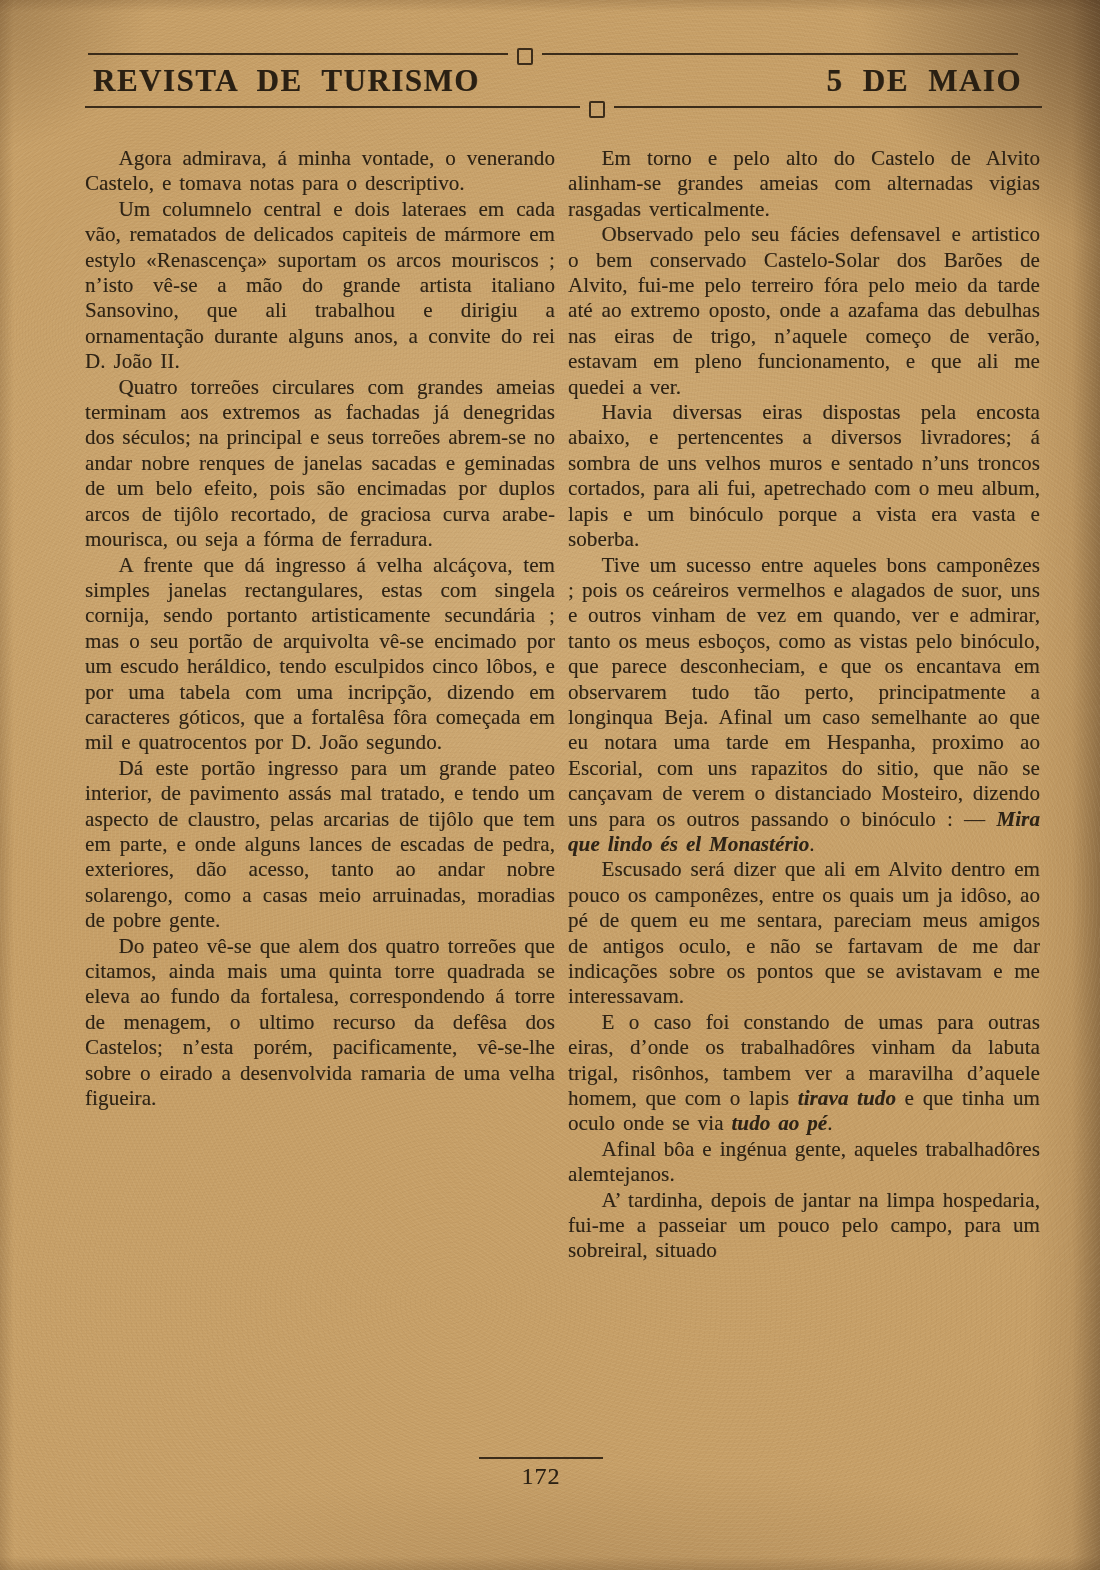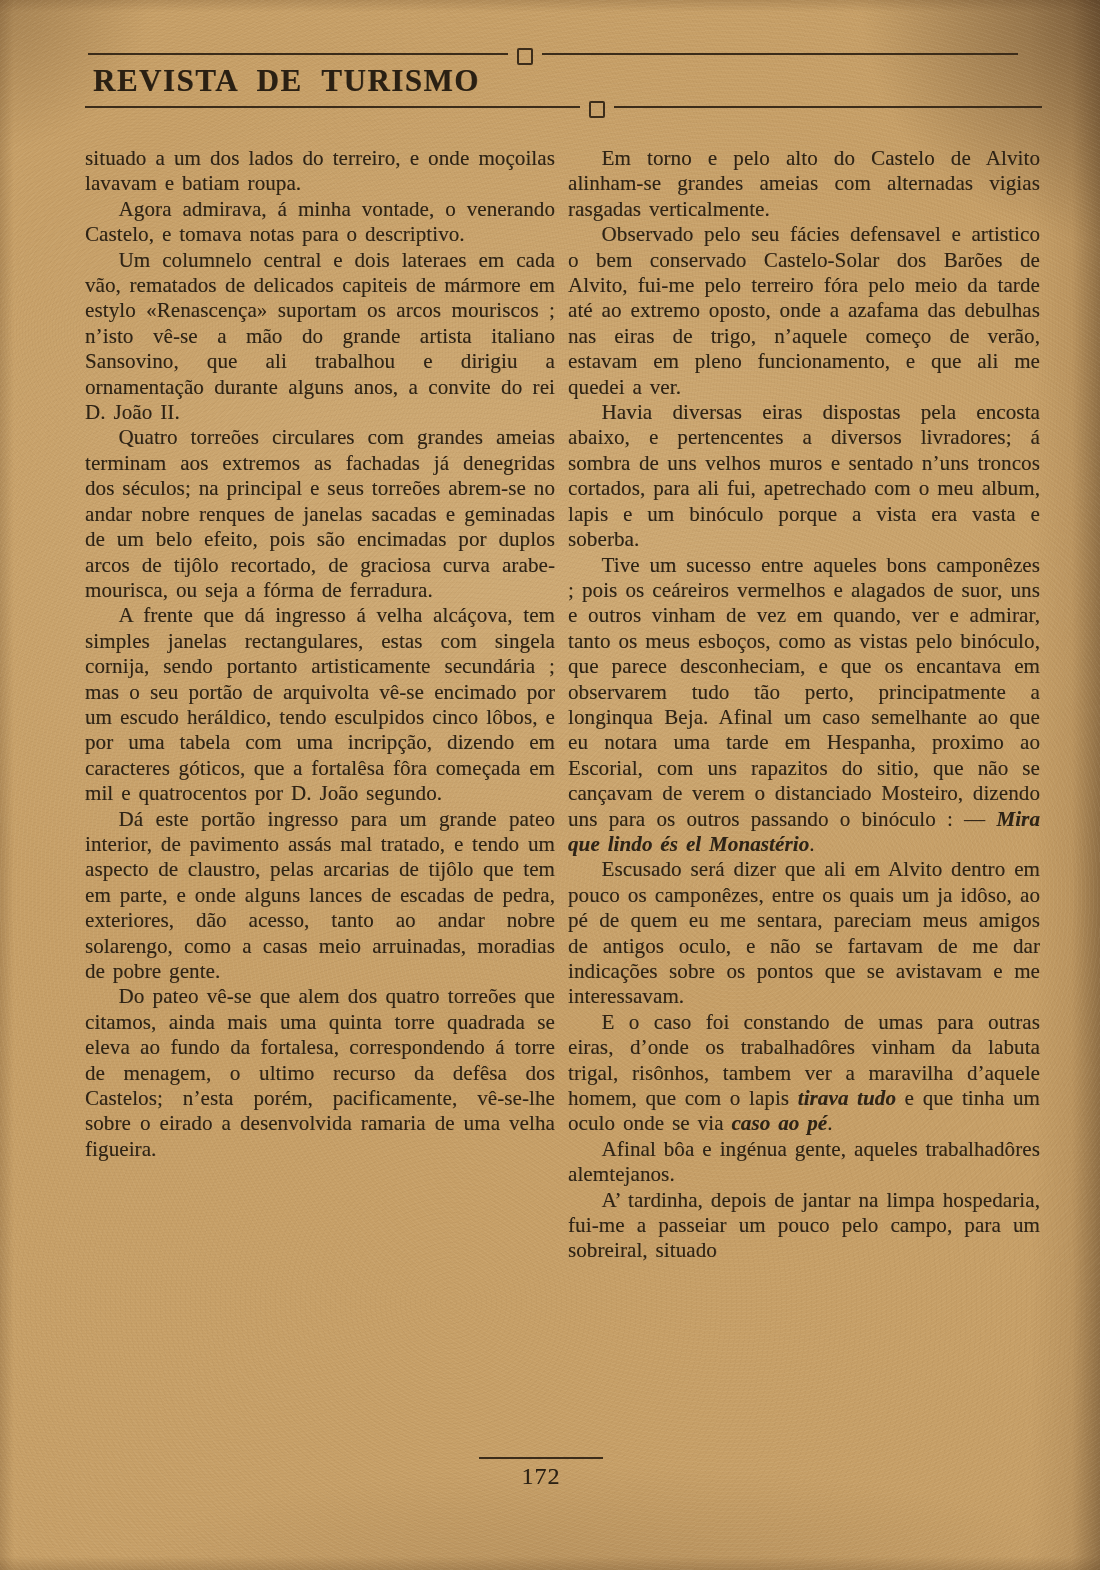--- a/index.html
+++ b/index.html
@@ -73,44 +73,44 @@
 <div class="page">
 
   <div class="rule rule-top">
     <span class="seg" style="width:420px"></span>
     <span class="orn"></span>
     <span class="seg grow"></span>
   </div>
 
   <div class="masthead">
     <span class="mag-title">REVISTA DE TURISMO</span>
+    <span class="issue-date">5 DE MAIO</span>
   </div>
 
   <div class="rule rule-bottom">
     <span class="seg" style="width:495px"></span>
     <span class="orn"></span>
     <span class="seg grow"></span>
   </div>
 
   <div class="column col-left">
-      <p class="para"><span>situado a um dos lados do terreiro, e onde moçoilas lavavam e batiam roupa.</span></p>
       <p class="para indent"><span>Agora admirava, á minha vontade, o venerando Castelo, e tomava notas para o descriptivo.</span></p>
       <p class="para indent"><span>Um columnelo central e dois lateraes em cada vão, rematados de delicados capiteis de mármore em estylo «Renascença» suportam os arcos mouriscos ; n’isto vê-se a mão do grande artista italiano Sansovino, que ali trabalhou e dirigiu a ornamentação durante alguns anos, a convite do rei D. João II.</span></p>
       <p class="para indent"><span>Quatro torreões circulares com grandes ameias terminam aos extremos as fachadas já denegridas dos séculos; na principal e seus torreões abrem-se no andar nobre renques de janelas sacadas e geminadas de um belo efeito, pois são encimadas por duplos arcos de tijôlo recortado, de graciosa curva arabe-mourisca, ou seja a fórma de ferradura.</span></p>
       <p class="para indent"><span>A frente que dá ingresso á velha alcáçova, tem simples janelas rectangulares, estas com singela cornija, sendo portanto artisticamente secundária ; mas o seu portão de arquivolta vê-se encimado por um escudo heráldico, tendo esculpidos cinco lôbos, e por uma tabela com uma incripção, dizendo em caracteres góticos, que a fortalêsa fôra começada em mil e quatrocentos por D. João segundo.</span></p>
       <p class="para indent"><span>Dá este portão ingresso para um grande pateo interior, de pavimento assás mal tratado, e tendo um aspecto de claustro, pelas arcarias de tijôlo que tem em parte, e onde alguns lances de escadas de pedra, exteriores, dão acesso, tanto ao andar nobre solarengo, como a casas meio arruinadas, moradias de pobre gente.</span></p>
       <p class="para indent"><span>Do pateo vê-se que alem dos quatro torreões que citamos, ainda mais uma quinta torre quadrada se eleva ao fundo da fortalesa, correspondendo á torre de menagem, o ultimo recurso da defêsa dos Castelos; n’esta porém, pacificamente, vê-se-lhe sobre o eirado a desenvolvida ramaria de uma velha figueira.</span></p>
     </div>
   <div class="column col-right">
       <p class="para indent"><span>Em torno e pelo alto do Castelo de Alvito alinham-se grandes ameias com alternadas vigias rasgadas verticalmente.</span></p>
       <p class="para indent"><span>Observado pelo seu fácies defensavel e artistico o bem conservado Castelo-Solar dos Barões de Alvito, fui-me pelo terreiro fóra pelo meio da tarde até ao extremo oposto, onde a azafama das debulhas nas eiras de trigo, n’aquele começo de verão, estavam em pleno funcionamento, e que ali me quedei a ver.</span></p>
       <p class="para indent"><span>Havia diversas eiras dispostas pela encosta abaixo, e pertencentes a diversos livradores; á sombra de uns velhos muros e sentado n’uns troncos cortados, para ali fui, apetrechado com o meu album, lapis e um binóculo porque a vista era vasta e soberba.</span></p>
       <p class="para indent"><span>Tive um sucesso entre aqueles bons camponêzes ; pois os ceáreiros vermelhos e alagados de suor, uns e outros vinham de vez em quando, ver e admirar, tanto os meus esboços, como as vistas pelo binóculo, que parece desconheciam, e que os encantava em observarem tudo tão perto, principatmente a longinqua Beja. Afinal um caso semelhante ao que eu notara uma tarde em Hespanha, proximo ao Escorial, com uns rapazitos do sitio, que não se cançavam de verem o distanciado Mosteiro, dizendo uns para os outros passando o binóculo : — </span><span class="bold-italic">Mira que lindo és el Monastério</span><span>.</span></p>
       <p class="para indent"><span>Escusado será dizer que ali em Alvito dentro em pouco os camponêzes, entre os quais um ja idôso, ao pé de quem eu me sentara, pareciam meus amigos de antigos oculo, e não se fartavam de me dar indicações sobre os pontos que se avistavam e me interessavam.</span></p>
-      <p class="para indent"><span>E o caso foi constando de umas para outras eiras, d’onde os trabalhadôres vinham da labuta trigal, risônhos, tambem ver a maravilha d’aquele homem, que com o lapis </span><span class="bold-italic">tirava tudo</span><span> e que tinha um oculo onde se via </span><span class="bold-italic">caso ao pé</span><span>.</span></p>
+      <p class="para indent"><span>E o caso foi constando de umas para outras eiras, d’onde os trabalhadôres vinham da labuta trigal, risônhos, tambem ver a maravilha d’aquele homem, que com o lapis </span><span class="bold-italic">tirava tudo</span><span> e que tinha um oculo onde se via </span><span class="bold-italic">tudo ao pé</span><span>.</span></p>
       <p class="para indent"><span>Afinal bôa e ingénua gente, aqueles trabalhadôres alemtejanos.</span></p>
       <p class="para indent"><span>A’ tardinha, depois de jantar na limpa hospedaria, fui-me a passeiar um pouco pelo campo, para um sobreiral, situado</span></p>
     </div>
 
   <div class="footer-rule"></div>
   <div class="page-number">172</div>
 
 </div>
 
 </body></html>

